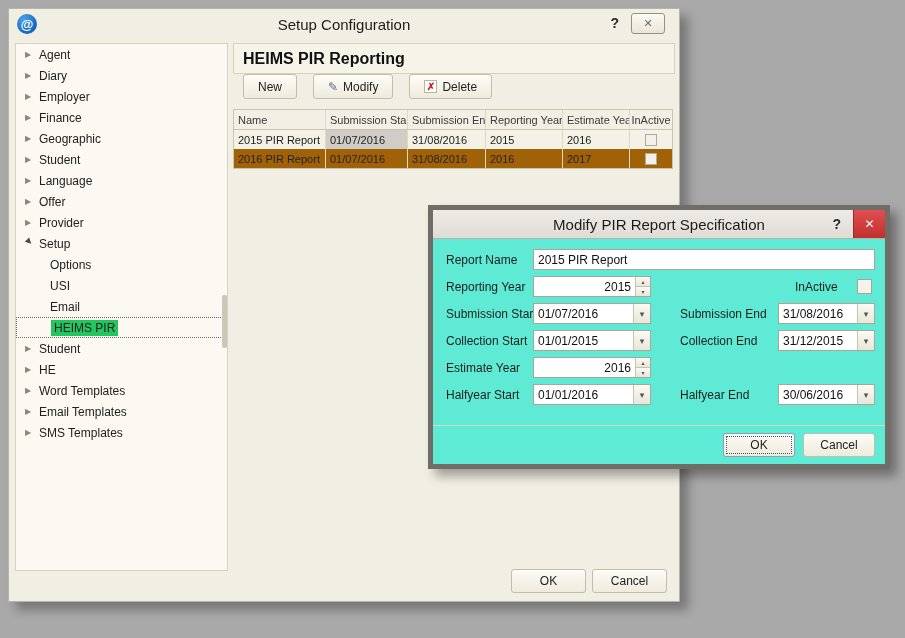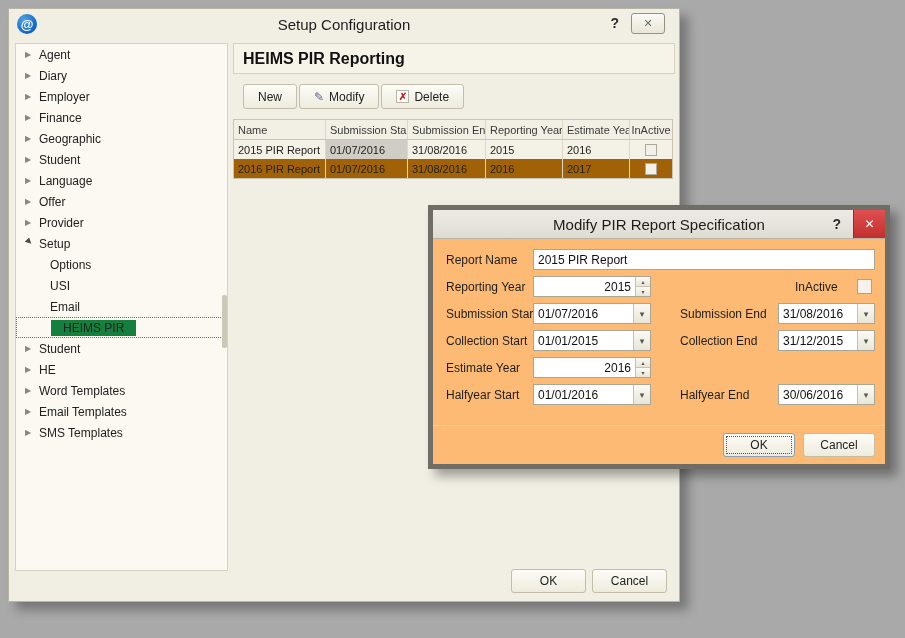--- a/index.html
+++ b/index.html
@@ -21,28 +21,28 @@
     display:flex; align-items:center; justify-content:center; cursor:pointer; }
 
   
   .sidebar { position:absolute; left:6px; top:34px; width:213px; height:528px;
     background:#fbf9f1; border:1px solid #d6d2bd; overflow:hidden; }
   .tree-item { height:21px; display:flex; align-items:center; padding-left:9px; cursor:pointer; white-space:nowrap; }
   .tree-item .tw { width:14px; font-size:8px; color:#8a8778; display:inline-block; }
   .tree-item.expanded .tw { color:#4a4a4a; transform:rotate(45deg); transform-origin:45% 55%; }
   .tree-child { height:21px; display:flex; align-items:center; padding-left:34px; cursor:pointer; white-space:nowrap; }
   .tree-child.selected { border:1px dotted #6a6a6a; }
-  .tree-child.selected .lbl { background:#15803d; padding:1px 12px; }
+  .tree-child.selected .lbl { background:#22c55e; padding:1px 3px; }
   .side-scroll-thumb { position:absolute; right:0px; top:251px; width:5px; height:53px; background:#ccc8b8; border-radius:2px; }
 
   
   .content { position:absolute; left:224px; top:34px; width:442px; }
   .page-header { height:31px; background:#f6f3e8; border:1px solid #d6d2bd; display:flex; align-items:center; padding-left:9px;
     font-size:16px; font-weight:bold; color:#111; }
-  .toolbar { margin-top:10px; display:flex; gap:2px; padding-left:10px; }
+  .toolbar { display:flex; gap:16px; padding-left:10px; }
   .btn { height:25px; border:1px solid #c2beaa; border-radius:3px; background:linear-gradient(#fdfcf7,#eeebdd);
     display:inline-flex; align-items:center; justify-content:center; gap:5px; padding:0 14px; font-size:12px; color:#222; cursor:pointer; }
   .btn .ic-pencil { color:#5b5b8a; font-size:12px; }
   .ic-del-box { width:13px; height:13px; border:1px solid #b9b5a4; background:#fff; color:#cc2222; font-size:10px; font-weight:bold;
     display:inline-flex; align-items:center; justify-content:center; }
 
   
   .grid { margin-top:10px; width:440px; border:1px solid #c9c5b1; background:#fbf9f0; font-size:11px; }
   .g-row { display:flex; }
   .g-head { background:#f2efe4; border-bottom:1px solid #c9c5b1; }
@@ -54,21 +54,21 @@
   .g-data2 { background:#a16207; }
   .g-data1 .focus-cell { background:#cfcdc5; }
   .cbx { width:12px; height:12px; border:1px solid #aeaa9a; background:#f2f0e8; }
 
   
   .main-footer { position:absolute; right:12px; top:560px; display:flex; gap:6px; }
   .main-footer .btn { width:75px; height:24px; padding:0; }
 
   
   .modal { position:absolute; left:428px; top:205px; width:462px; height:264px;
-    border:5px solid #6f6d66; background:#fdba74; box-shadow:7px 7px 10px rgba(0,0,0,.35); }
+    border:5px solid #6f6d66; background:#5eead4; box-shadow:7px 7px 10px rgba(0,0,0,.35); }
   .m-title { position:relative; height:29px; background:linear-gradient(#edebe5,#dedcd3); border-bottom:1px solid #b5b2a6;
     display:flex; align-items:center; justify-content:center; font-size:15px; color:#1c1c1c; }
   .m-help { position:absolute; right:44px; top:6px; font-size:14px; font-weight:bold; color:#2a2a2a; cursor:pointer; }
   .m-close { position:absolute; right:0; top:0; width:32px; height:28px; background:linear-gradient(#e05050,#c22f2f);
     border-left:1px solid #9e2626; color:#fff; font-size:12px; display:flex; align-items:center; justify-content:center; cursor:pointer; }
   .m-body { position:relative; width:452px; height:225px; }
   .f-label { position:absolute; height:21px; display:flex; align-items:center; color:#1e1e1e; }
   .f-wrap { position:absolute; height:21px; display:flex; border:1px solid #aaa694; background:#fff; }
   .f-wrap input { border:none; outline:none; flex:1; min-width:0; height:100%; padding:0 4px; font-family:"Liberation Sans",sans-serif; font-size:12px; color:#111; background:transparent; }
   .dd-btn { width:17px; border-left:1px solid #c6c2b0; background:linear-gradient(#fbfaf4,#e9e6d8); color:#555; font-size:9px;

